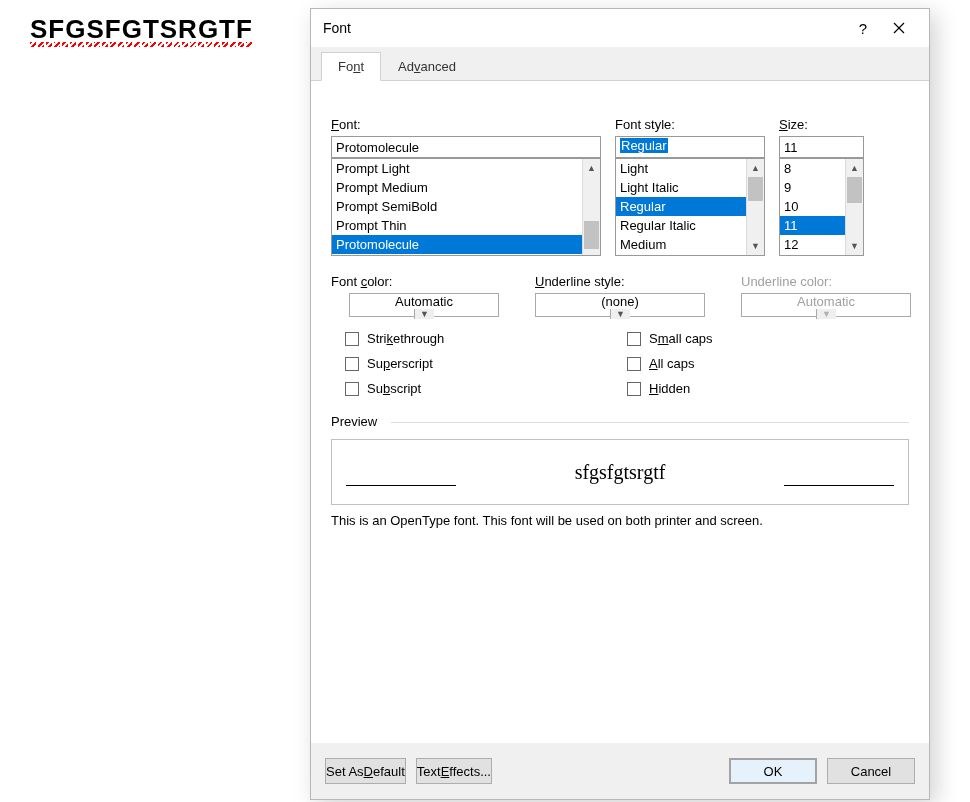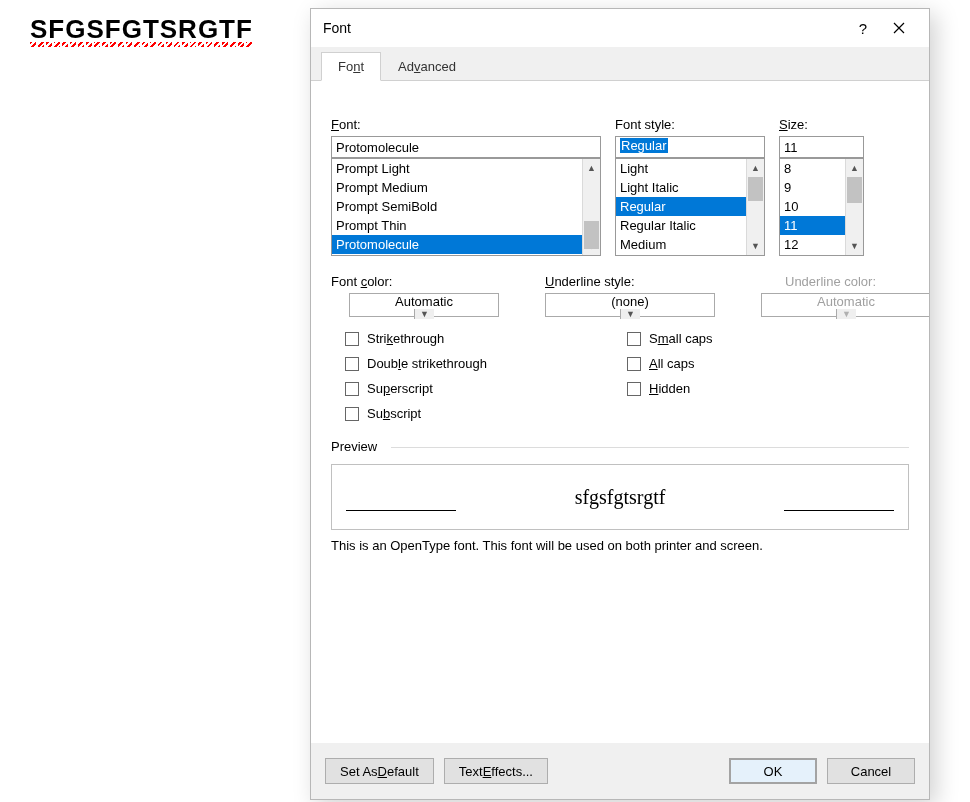--- a/index.html
+++ b/index.html
@@ -96,34 +96,34 @@
     .vsb {
       width: 18px;
       background: #f0f0f0;
       border-left: 1px solid #dadada;
       display: flex; flex-direction: column;
     }
     .vsb .arrow { height: 18px; display:flex; align-items:center; justify-content:center; font-size: 9px; color: #555; background:#f0f0f0; }
     .vsb .track { flex:1; position:relative; }
     .vsb .thumb { position:absolute; left:1px; right:1px; background:#c2c2c2; }
     .section-spacer { height: 36px; }
-    .row2 { display:flex; gap: 46px; margin-top: 18px; }
+    .row2 { display:flex; gap: 36px; margin-top: 18px; }
     .dd-group { display:flex; flex-direction:column; }
     .dd {
       height: 24px;
       border: 1px solid #aaa;
       display:flex; align-items:center;
       background:#fff;
       flex-direction:column;
     }
     .dd .dd-val { flex:1; padding:0 8px; text-align:center; font-size:13px;}
     .dd .dd-btn { width: 20px; height:22px; display:flex; align-items:center; justify-content:center; background:#efefef; border-left:1px solid #aaa; font-size:9px; color:#555;}
     .dd.disabled .dd-val, .dd.disabled { color:#a0a0a0; }
     .dd.disabled .dd-btn { color:#b0b0b0; }
-    .lbl.disabled { color:#a0a0a0;margin-left:24px; }
+    .lbl.disabled { color:#a0a0a0; }
     .fieldset-label { font-size:13px; margin-top: 18px; position: relative;}
     .fieldset-line { position:absolute; left:56px; right:0; top:50%; height:1px; background:#dcdcdc; }
     .effects { display:flex; margin-top:14px; }
     .eff-col { flex:1; display:flex; flex-direction:column; gap: 10px; }
     .cb { display:flex; align-items:center; gap: 8px; font-size:13px; }
     .cb .box { width:14px; height:14px; border:1px solid #666; background:#fff; flex-shrink:0;}
     .preview-label { margin-top:18px; font-size:13px; position: relative;}
     .preview-label .line { position:absolute; left:60px; right:0; top:50%; height:1px; background:#dcdcdc;}
     .preview-box {
       border:1px solid #c0c0c0;
@@ -137,21 +137,21 @@
     .pv-line.l { left:14px;} .pv-line.r { right:14px;}
     .preview-note { font-size:13px; margin-top:8px; }
     .button-bar {
       height:56px;
       border-top:none;
       background:#f0f0f0;
       display:flex; align-items:center; gap:10px;
       padding: 0 14px;
     }
     .btn {
-      height:26px; padding:0 14px;
+      height:26px; padding:0 0;
       background:#e1e1e1;
       border:1px solid #adadad;
       font-size:13px;
       display:flex; align-items:center; justify-content:center;
       min-width: 70px;
     }
     .btn.primary { border:2px solid #a3a3a3; background:#e5f1fb; min-width:88px;}
     .spacer { flex:1; }
     .hl-sel {
       display:inline-block; background:#0078d7; color:#fff; padding:0 1px;
@@ -286,24 +286,20 @@
 
 
     <div class="effects">
       <div class="eff-col" style="padding-left:14px">
         <label class="cb">
             <span class="box"></span>
             <span><span>Stri</span><span class="u">k</span><span>ethrough</span></span>
           </label>
         <label class="cb">
             <span class="box"></span>
-            <span><span>Doub</span><span class="u">l</span><span>e strikethrough</span></span>
-          </label>
-        <label class="cb">
-            <span class="box"></span>
             <span><span>Su</span><span class="u">p</span><span>erscript</span></span>
           </label>
         <label class="cb">
             <span class="box"></span>
             <span><span>Su</span><span class="u">b</span><span>script</span></span>
           </label>
       </div>
       <div class="eff-col">
         <label class="cb">
             <span class="box"></span>

